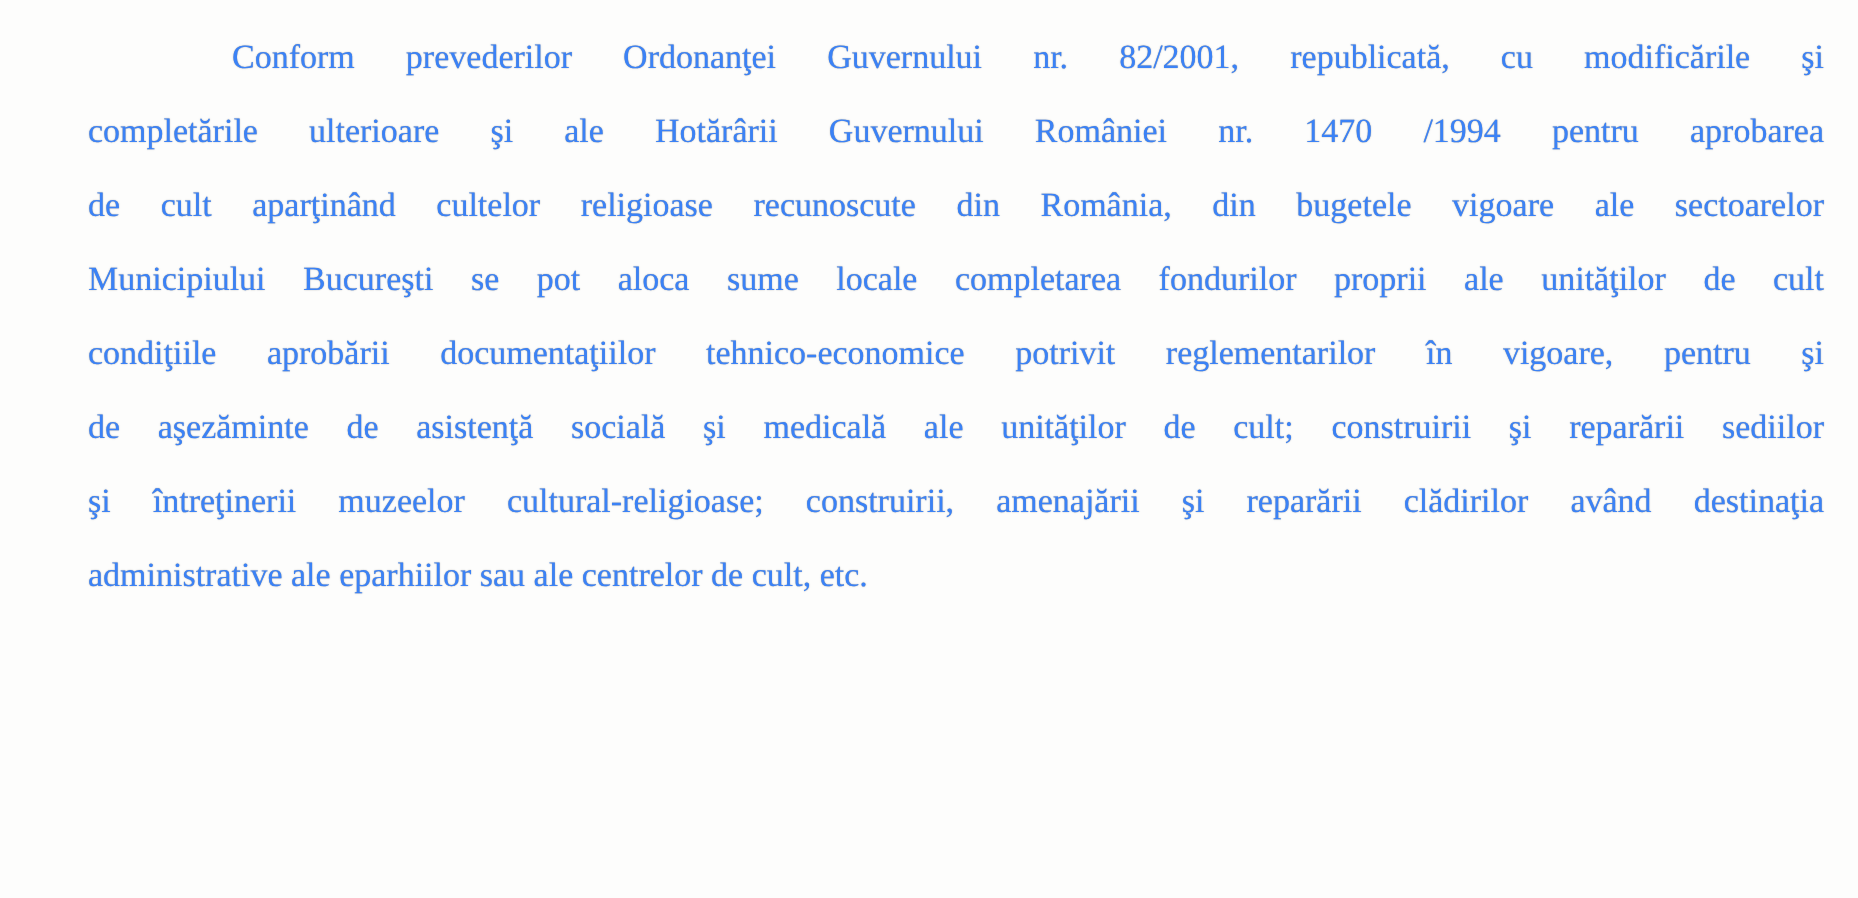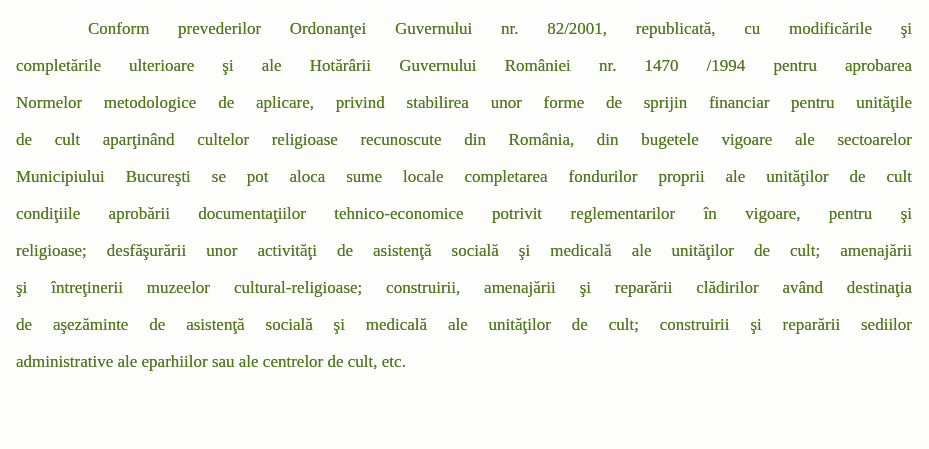--- a/index.html
+++ b/index.html
@@ -5,27 +5,27 @@
   html, body {
     margin: 0;
     padding: 0;
     background: #ffffff;
   }
   .page {
     position: relative;
     width: 929px;
     height: 449px;
     box-sizing: border-box;
-    padding: 10px 17px 0 16px;
+    padding: 10px 17px 0 44px;
     background: #fdfdfc;
     overflow: hidden;
     font-family: "Liberation Serif", "DejaVu Serif", serif;
     font-size: 17px;
     line-height: 37px;
-    color: #4d7c0f;
+    color: #3b82f6;
     
     text-shadow: 0 0 0.6px rgba(46,46,46,0.55);
   }
   .line {
     text-align: justify;
     text-align-last: justify;
     white-space: normal;
   }
   .line.first {
     text-indent: 72px;
@@ -33,21 +33,19 @@
   .line.last {
     text-align-last: left;
   }
 </style>
 </head>
 <body>
 
 <div class="page">
   <div class="line first">Conform prevederilor Ordonanţei Guvernului nr. 82/2001, republicată, cu modificările şi</div>
   <div class="line">completările ulterioare şi ale Hotărârii Guvernului României nr. 1470 /1994 pentru aprobarea</div>
-  <div class="line">Normelor metodologice de aplicare, privind stabilirea unor forme de sprijin financiar pentru unităţile</div>
   <div class="line">de cult aparţinând cultelor religioase recunoscute din România, din bugetele vigoare ale sectoarelor</div>
   <div class="line">Municipiului Bucureşti se pot aloca sume locale completarea fondurilor proprii ale unităţilor de cult</div>
   <div class="line">condiţiile aprobării documentaţiilor tehnico-economice potrivit reglementarilor în vigoare, pentru şi</div>
-  <div class="line">religioase; desfăşurării unor activităţi de asistenţă socială şi medicală ale unităţilor de cult; amenajării</div>
+  <div class="line">de aşezăminte de asistenţă socială şi medicală ale unităţilor de cult; construirii şi reparării sediilor</div>
   <div class="line">şi întreţinerii muzeelor cultural-religioase; construirii, amenajării şi reparării clădirilor având destinaţia</div>
-  <div class="line">de aşezăminte de asistenţă socială şi medicală ale unităţilor de cult; construirii şi reparării sediilor</div>
   <div class="line last">administrative ale eparhiilor sau ale centrelor de cult, etc.</div>
 </div>
 
 </body></html>

